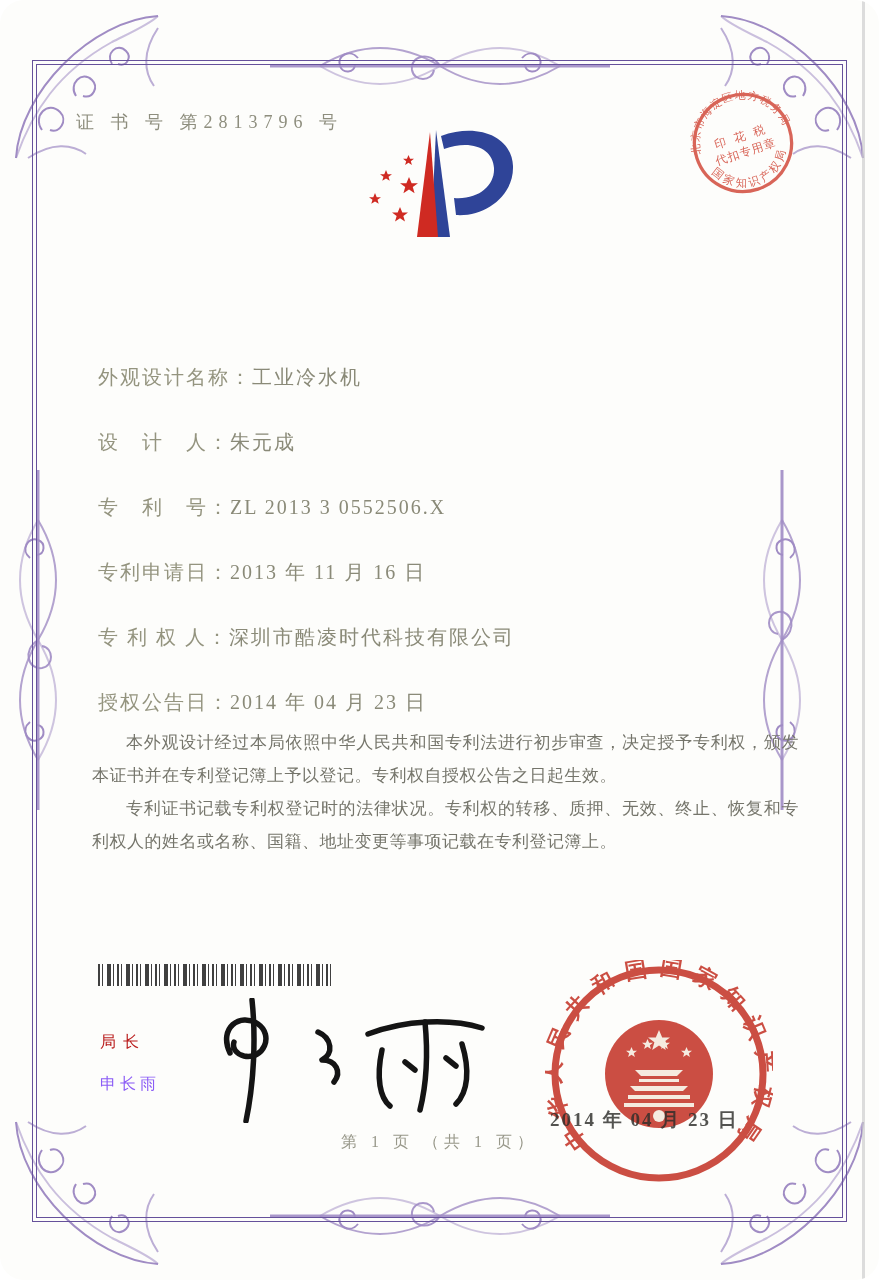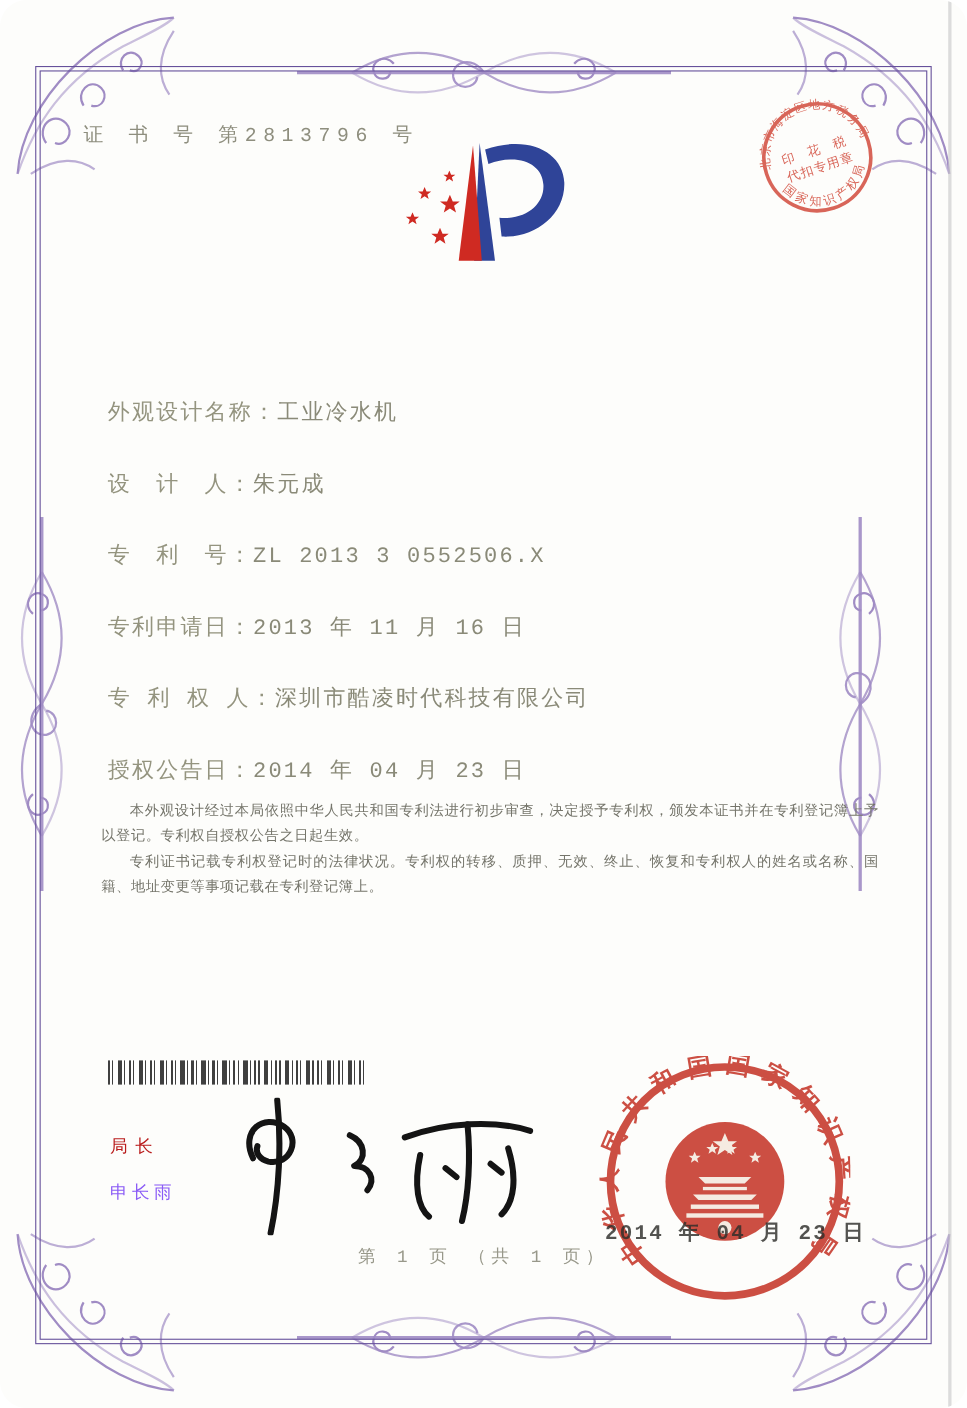--- a/index.html
+++ b/index.html
@@ -1,21 +1,21 @@
 <!DOCTYPE html>
 <html><head>
 <meta charset="utf-8">
 <style>
   html,body{margin:0;padding:0;background:#ffffff;}
   .page{
     position:relative;
     width:879px;height:1280px;
     background:#fdfdfb;
     overflow:hidden;
-    font-family:Liberation Mono, monospace;
+    font-family:Liberation Serif, serif;
     border-radius:24px;
   }
   
   .scan-edge{position:absolute;right:14px;top:0;bottom:0;width:3px;background:#cbcbcb;opacity:.65;}
   
   .frame{
     position:absolute;left:36px;top:64px;right:36px;bottom:62px;
     border:1px solid #66519b;
     outline:1px solid #66519b;
     outline-offset:3px;
@@ -31,21 +31,21 @@
     position:absolute;left:0;right:0;top:242px;
     text-align:center;font-size:46px;font-weight:bold;color:#1f1f1f;
     letter-spacing:8px;
   }
   .fields{position:absolute;left:98px;top:366px;right:90px;}
   .field-row{height:22px;line-height:22px;margin-bottom:43px;font-size:20px;color:#8f8f7f;letter-spacing:2px;white-space:nowrap;}
   .field-label{color:#94947f;}
   .field-value{color:#8a8a78;text-align:center;}
   .body-text{
     position:absolute;left:92px;right:80px;top:726px;
-    font-size:13px;line-height:23px;color:#75756b;
+    font-size:17px;line-height:33px;color:#75756b;
     text-align:justify;letter-spacing:.5px;
   }
   .body-text p{margin:0;text-indent:2em;}
   .barcode{
     position:absolute;left:98px;top:964px;width:234px;height:22px;
     background:repeating-linear-gradient(90deg,
       #262626 0 2px,#ffffff 2px 4px,
       #262626 4px 5px,#ffffff 5px 9px,
       #262626 9px 13px,#ffffff 13px 15px,
       #262626 15px 16px,#ffffff 16px 19px);

